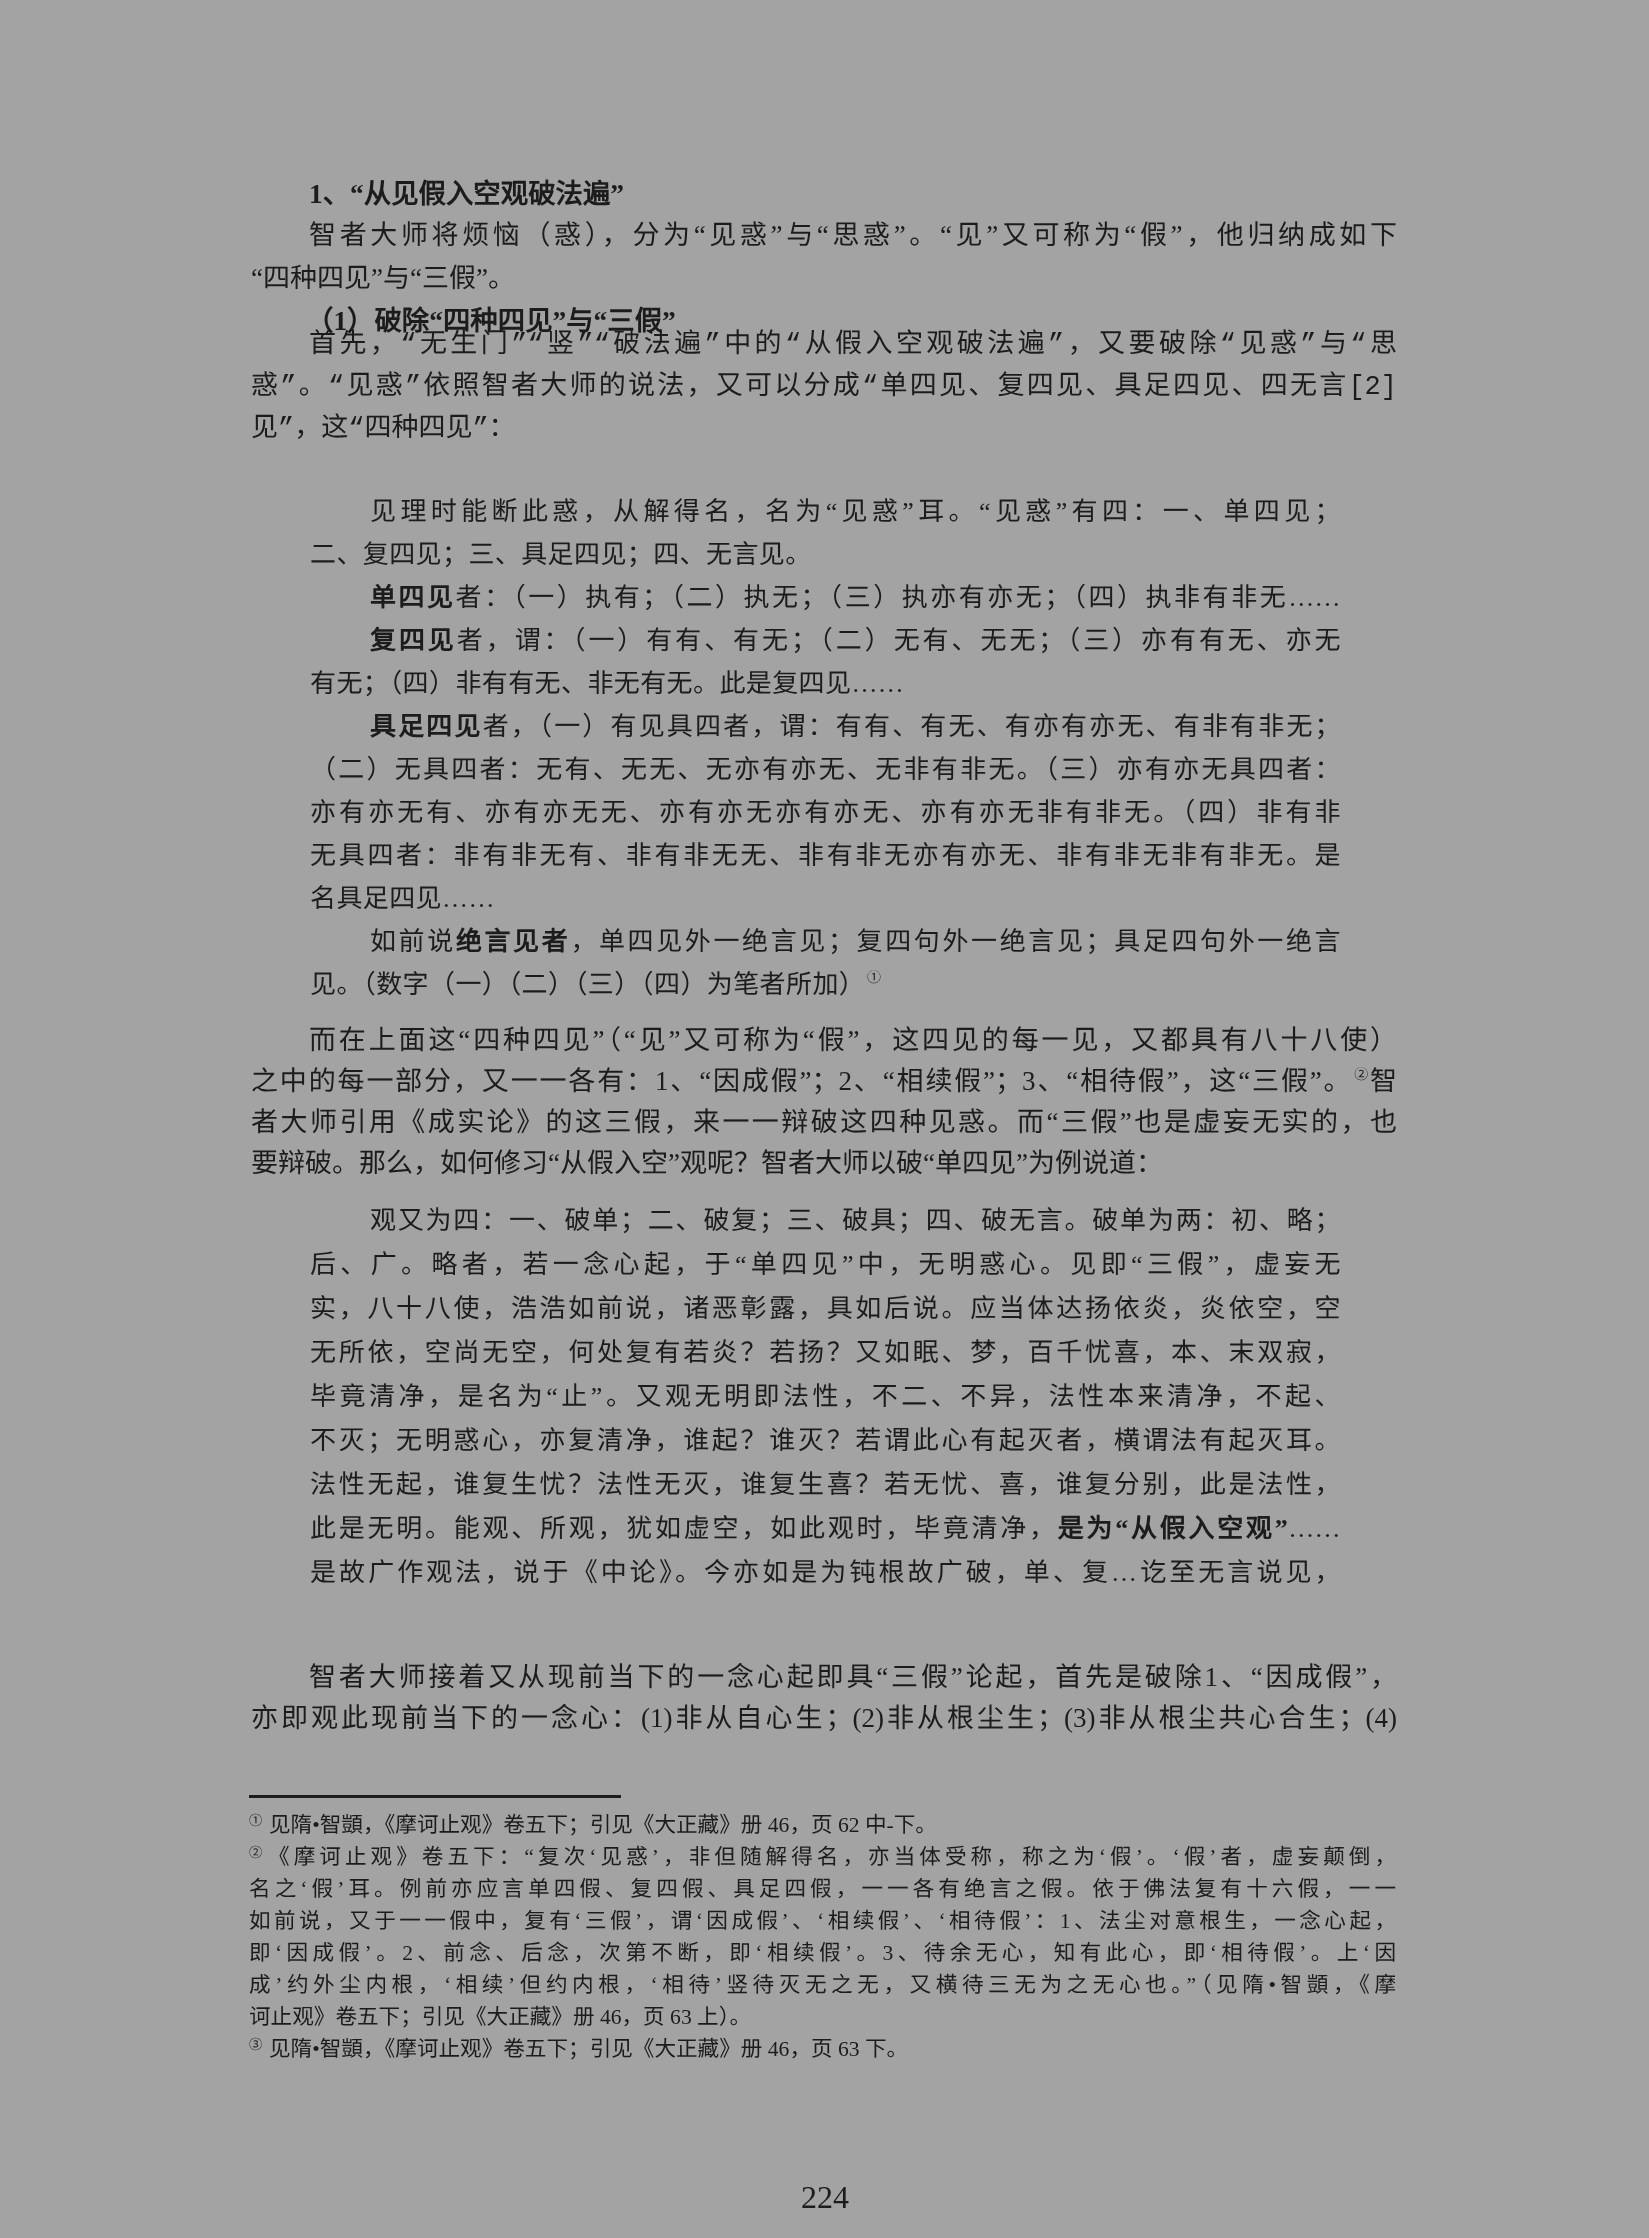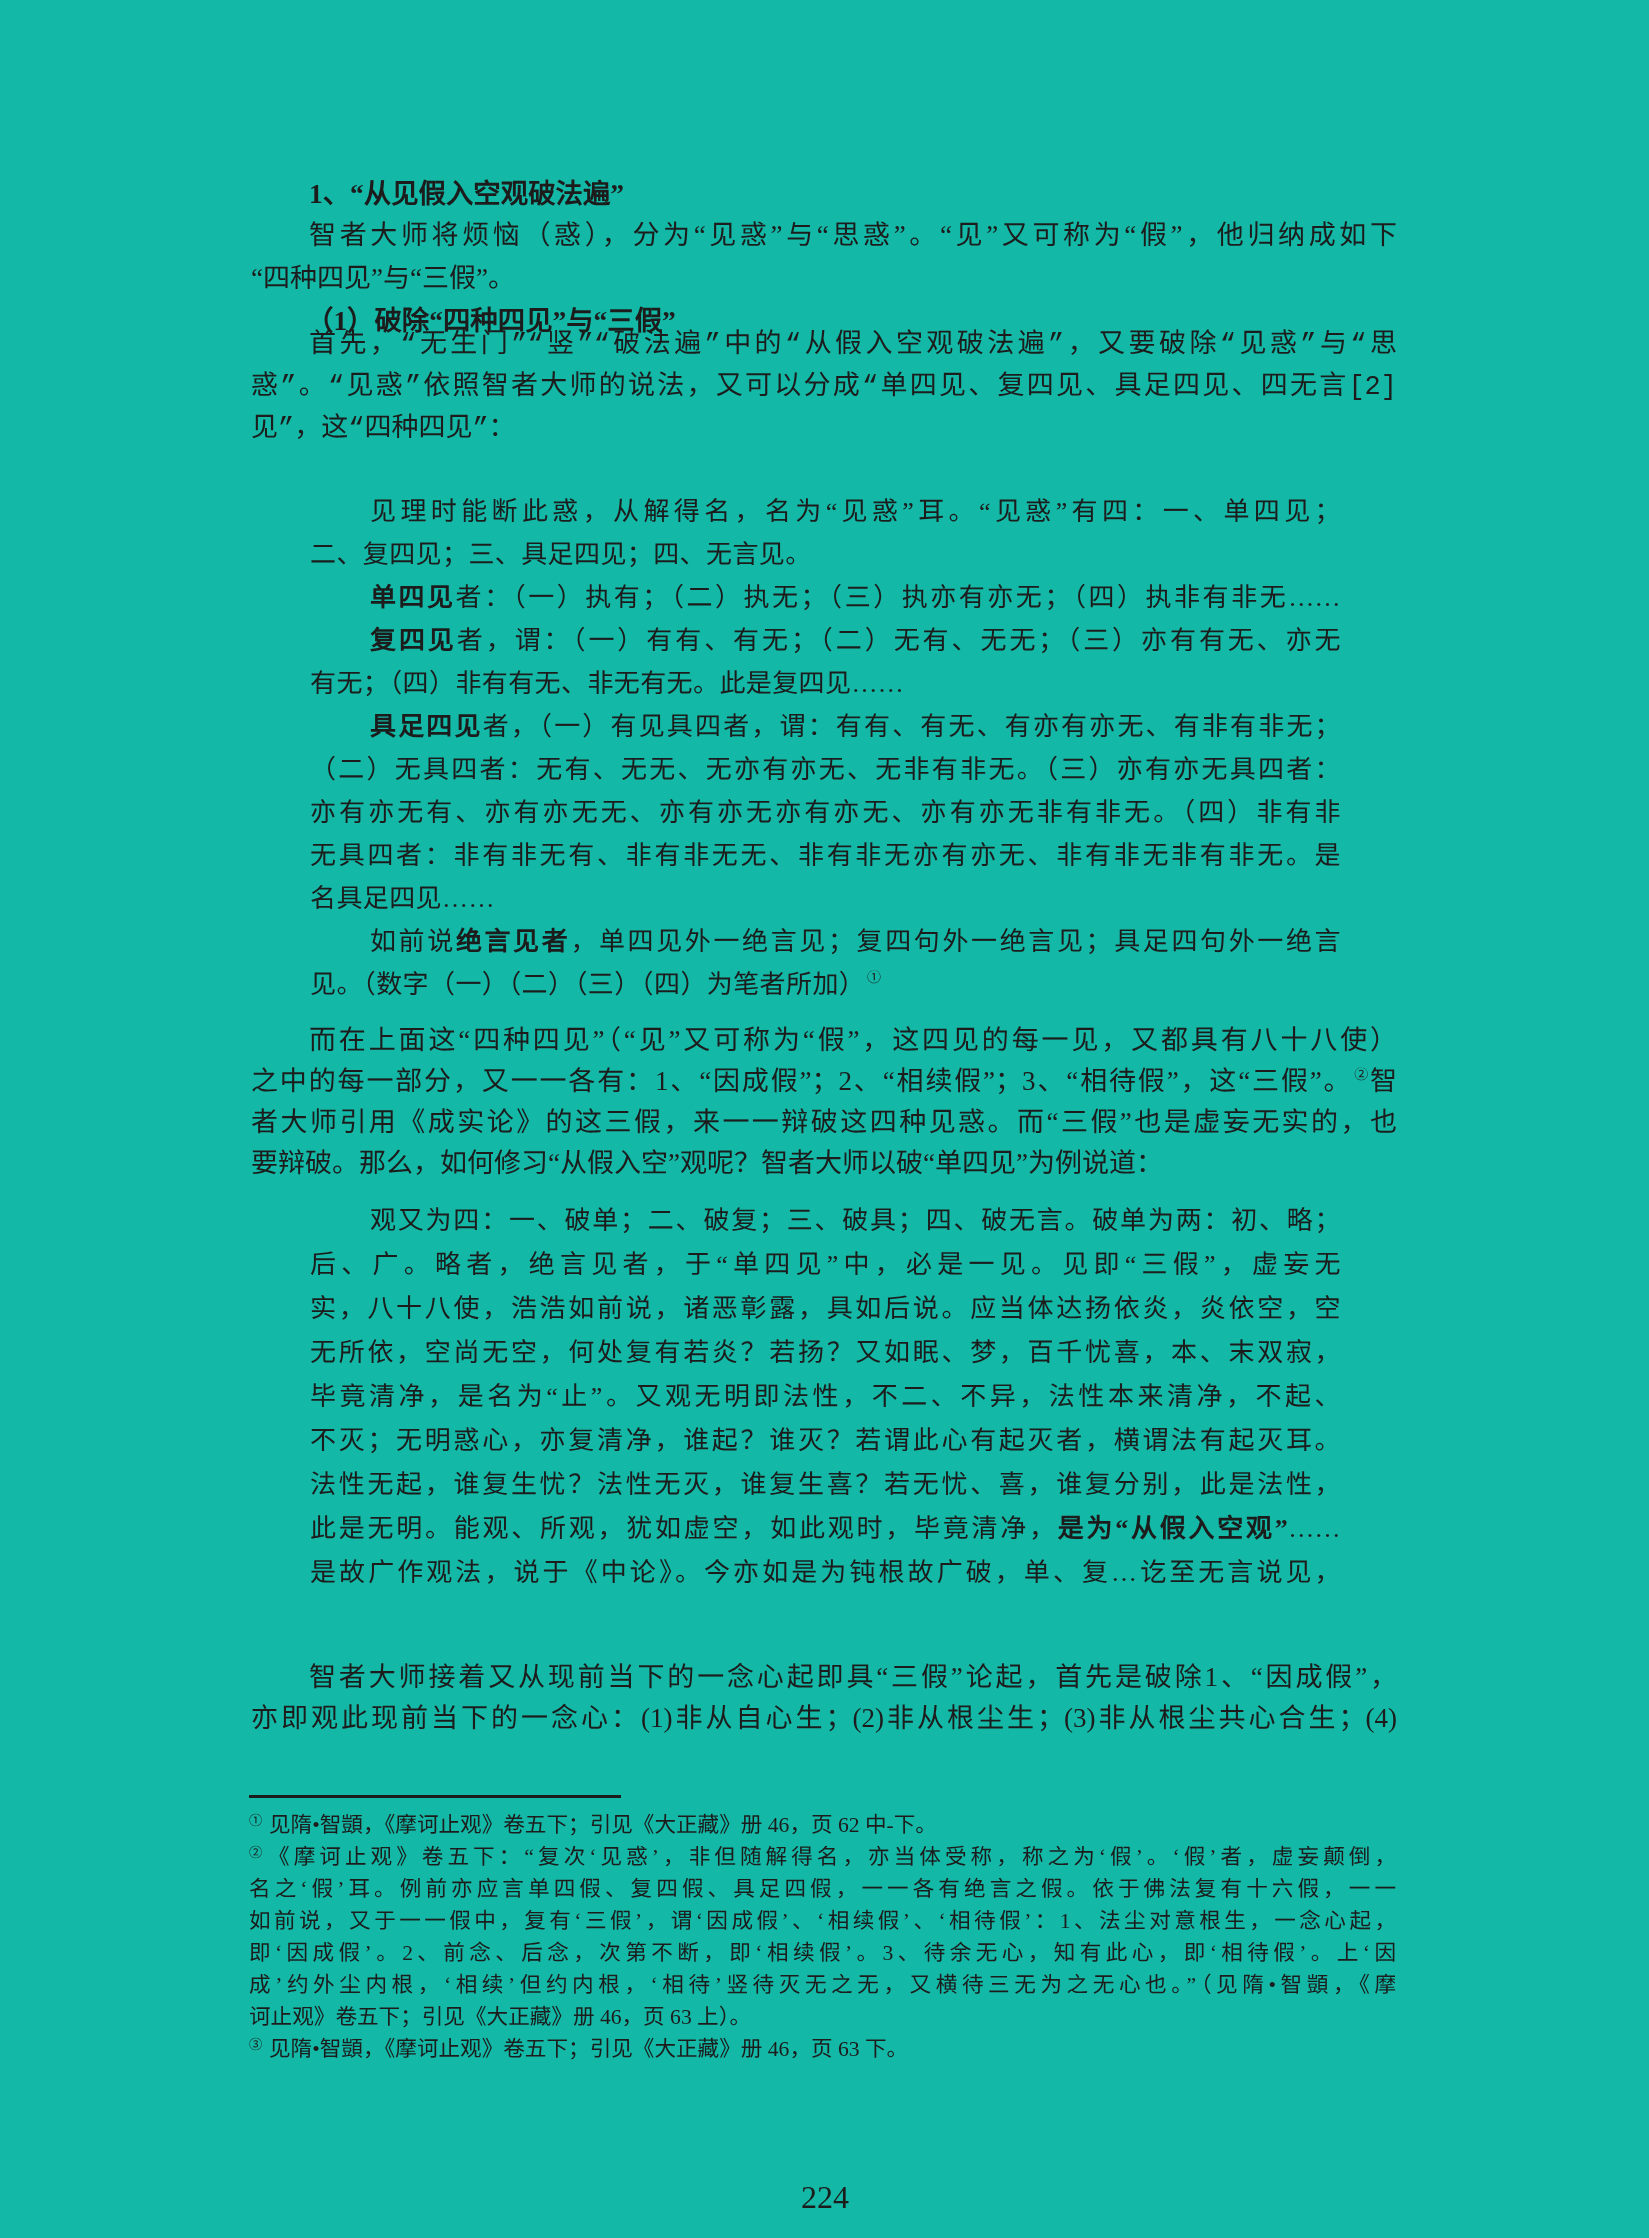--- a/index.html
+++ b/index.html
@@ -1,20 +1,20 @@
 <!DOCTYPE html>
 <html lang="zh-CN" style="font-size:13.3px"><head>
 <meta charset="utf-8">
 <style>
   html, body { margin: 0; padding: 0; background: #ffffff; }
   .page {
     position: relative;
     width: 1649px;
     height: 2239px;
-    background: #14b8a6;
+    background: #a3a3a3;
     color: #1c1c1c;
     font-family: "Liberation Serif", "DejaVu Serif", serif;
     overflow: hidden;
   }
   .blk { position: absolute; }
   .ln {
     white-space: nowrap;
     overflow: visible;
   }
   .j {
@@ -107,21 +107,21 @@
 
   <div class="blk body p3">
     <div class="ln j ind"><span>而在上面这“四种四见”（“见”又可称为“假”，这四见的每一见，又都具有八十八使）</span></div>
     <div class="ln j"><span>之中的每一部分，又一一各有：1、“因成假”；2、“相续假”；3、“相待假”，这“三假”。</span><sup class="fref">②</sup><span>智</span></div>
     <div class="ln j"><span>者大师引用《成实论》的这三假，来一一辩破这四种见惑。而“三假”也是虚妄无实的，也</span></div>
     <div class="ln"><span>要辩破。那么，如何修习“从假入空”观呢？智者大师以破“单四见”为例说道：</span></div>
   </div>
 
   <div class="blk quote q2">
     <div class="ln j ind"><span>观又为四：一、破单；二、破复；三、破具；四、破无言。破单为两：初、略；</span></div>
-    <div class="ln j"><span>后、广。略者，绝言见者，于“单四见”中，必是一见。见即“三假”，虚妄无</span></div>
+    <div class="ln j"><span>后、广。略者，若一念心起，于“单四见”中，无明惑心。见即“三假”，虚妄无</span></div>
     <div class="ln j"><span>实，八十八使，浩浩如前说，诸恶彰露，具如后说。应当体达扬依炎，炎依空，空</span></div>
     <div class="ln j"><span>无所依，空尚无空，何处复有若炎？若扬？又如眠、梦，百千忧喜，本、末双寂，</span></div>
     <div class="ln j"><span>毕竟清净，是名为“止”。又观无明即法性，不二、不异，法性本来清净，不起、</span></div>
     <div class="ln j"><span>不灭；无明惑心，亦复清净，谁起？谁灭？若谓此心有起灭者，横谓法有起灭耳。</span></div>
     <div class="ln j"><span>法性无起，谁复生忧？法性无灭，谁复生喜？若无忧、喜，谁复分别，此是法性，</span></div>
     <div class="ln j"><span>此是无明。能观、所观，犹如虚空，如此观时，毕竟清净，</span><span class="bold">是为“从假入空观”</span><span>……</span></div>
     <div class="ln j"><span>是故广作观法，说于《中论》。今亦如是为钝根故广破，单、复…讫至无言说见，</span></div>
   </div>
 
   <div class="blk body p4">

